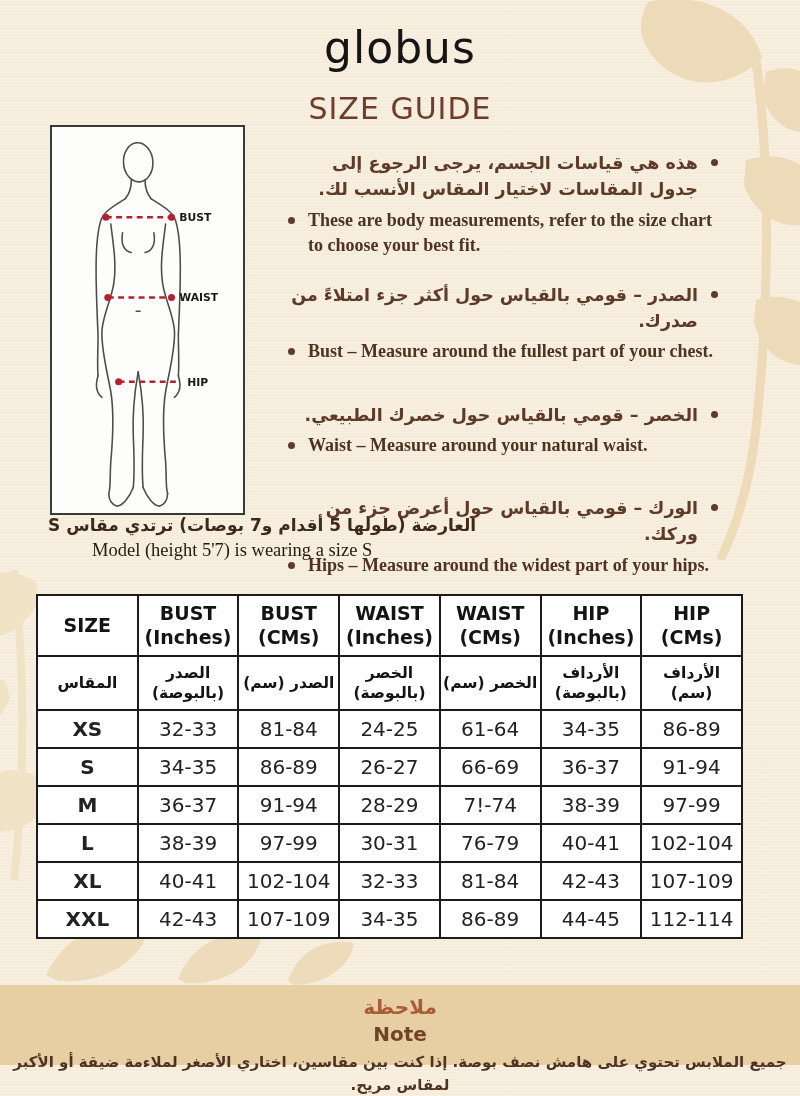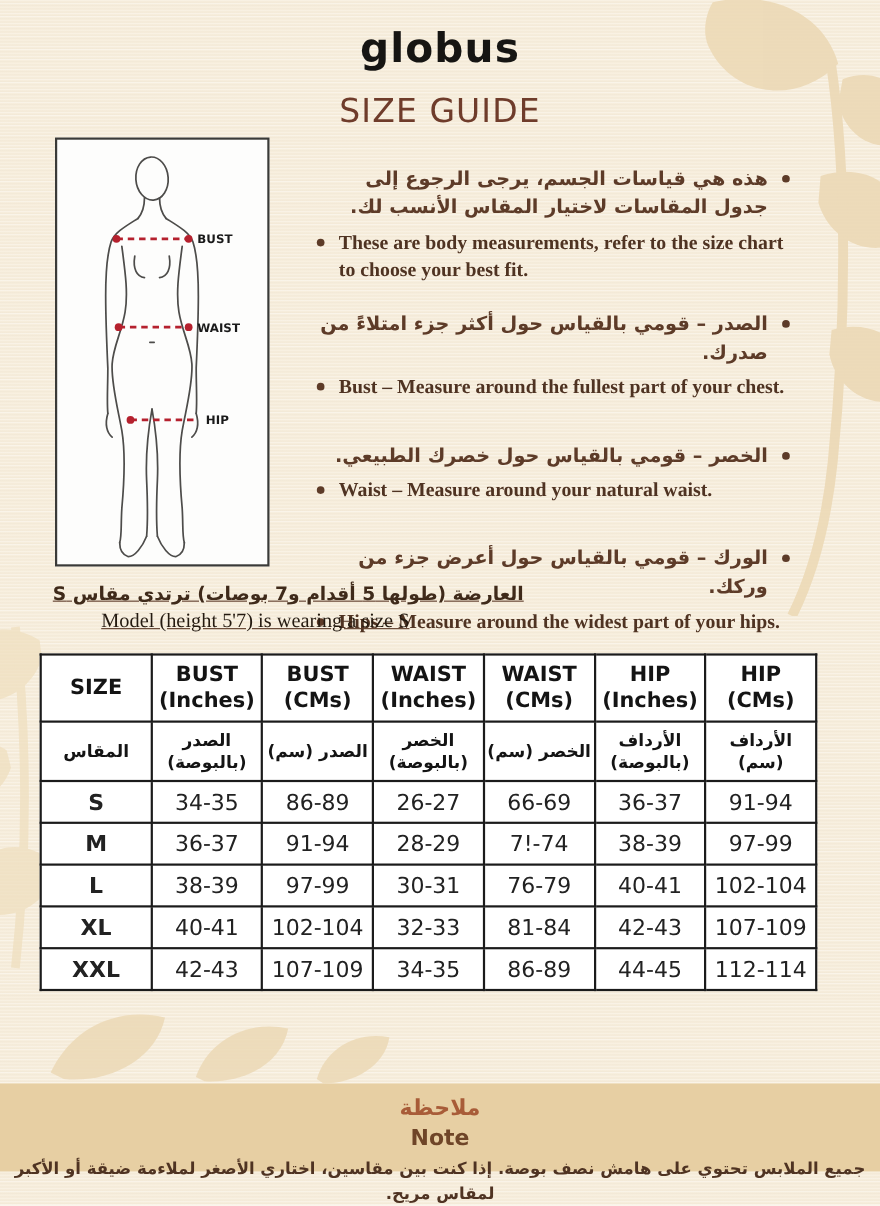--- a/index.html
+++ b/index.html
@@ -16,21 +16,21 @@
     color:#5d3b28;
   }
   
   .decor{position:absolute;pointer-events:none;}
   .decor-topright{top:0;right:0;}
   .decor-leftmid{left:-26px;top:540px;}
   .decor-bottomleft{left:28px;top:893px;}
   
   .header{position:absolute;top:24px;left:0;width:100%;text-align:center;}
   .logo{
-    font-size:37px;font-weight:700;letter-spacing:1px;color:#161513;
+    font-size:44px;font-weight:400;letter-spacing:1px;color:#161513;
     line-height:1.1;
   }
   .page-title{
     margin-top:20px;font-size:30px;font-weight:normal;letter-spacing:1px;
     color:#6f3c2b;line-height:1.1;
   }
   
   .figure-box{
     position:absolute;left:50px;top:125px;width:195px;height:390px;
     background:#fdfdfc;border:2px solid #3a3a38;box-sizing:border-box;
@@ -53,21 +53,21 @@
     direction:rtl;text-align:right;
     font-size:17.5px;font-weight:700;line-height:1.5;color:#5d3b28;
     font-family:"DejaVu Sans", sans-serif;
   }
   .b-item.en .b-text{
     font-size:18px;line-height:1.4;color:#4f3322;
     font-family:"Liberation Serif","DejaVu Serif", serif;
     font-weight:bold;
   }
   
-  .model-note{position:absolute;left:48px;top:527px;width:440px;text-decoration:underline;}
+  .model-note{position:absolute;left:48px;top:512px;width:440px;}
   .model-ar{
     direction:rtl;text-align:left;font-size:17px;font-weight:600;
     line-height:1.55;color:#3f2a1a;
   }
   .model-en{
     font-size:18.5px;color:#241a10;line-height:1.3;
     font-family:"Liberation Serif","DejaVu Serif", serif;
     margin-left:44px;
   }
   
@@ -300,20 +300,29 @@
               <span class="l2">(بالبوصة)</span>
             </div>
           </td>
       <td>
             <div class="hcell">
               <span class="l1">الأرداف (سم)</span>
             </div>
           </td>
     </tr>
     <tr class="drow">
+      <td class="size-col">XS</td>
+      <td>32-33</td>
+      <td>81-84</td>
+      <td>24-25</td>
+      <td>61-64</td>
+      <td>34-35</td>
+      <td>86-89</td>
+    </tr>
+    <tr class="drow">
       <td class="size-col">S</td>
       <td>34-35</td>
       <td>86-89</td>
       <td>26-27</td>
       <td>66-69</td>
       <td>36-37</td>
       <td>91-94</td>
     </tr>
     <tr class="drow">
       <td class="size-col">M</td>

